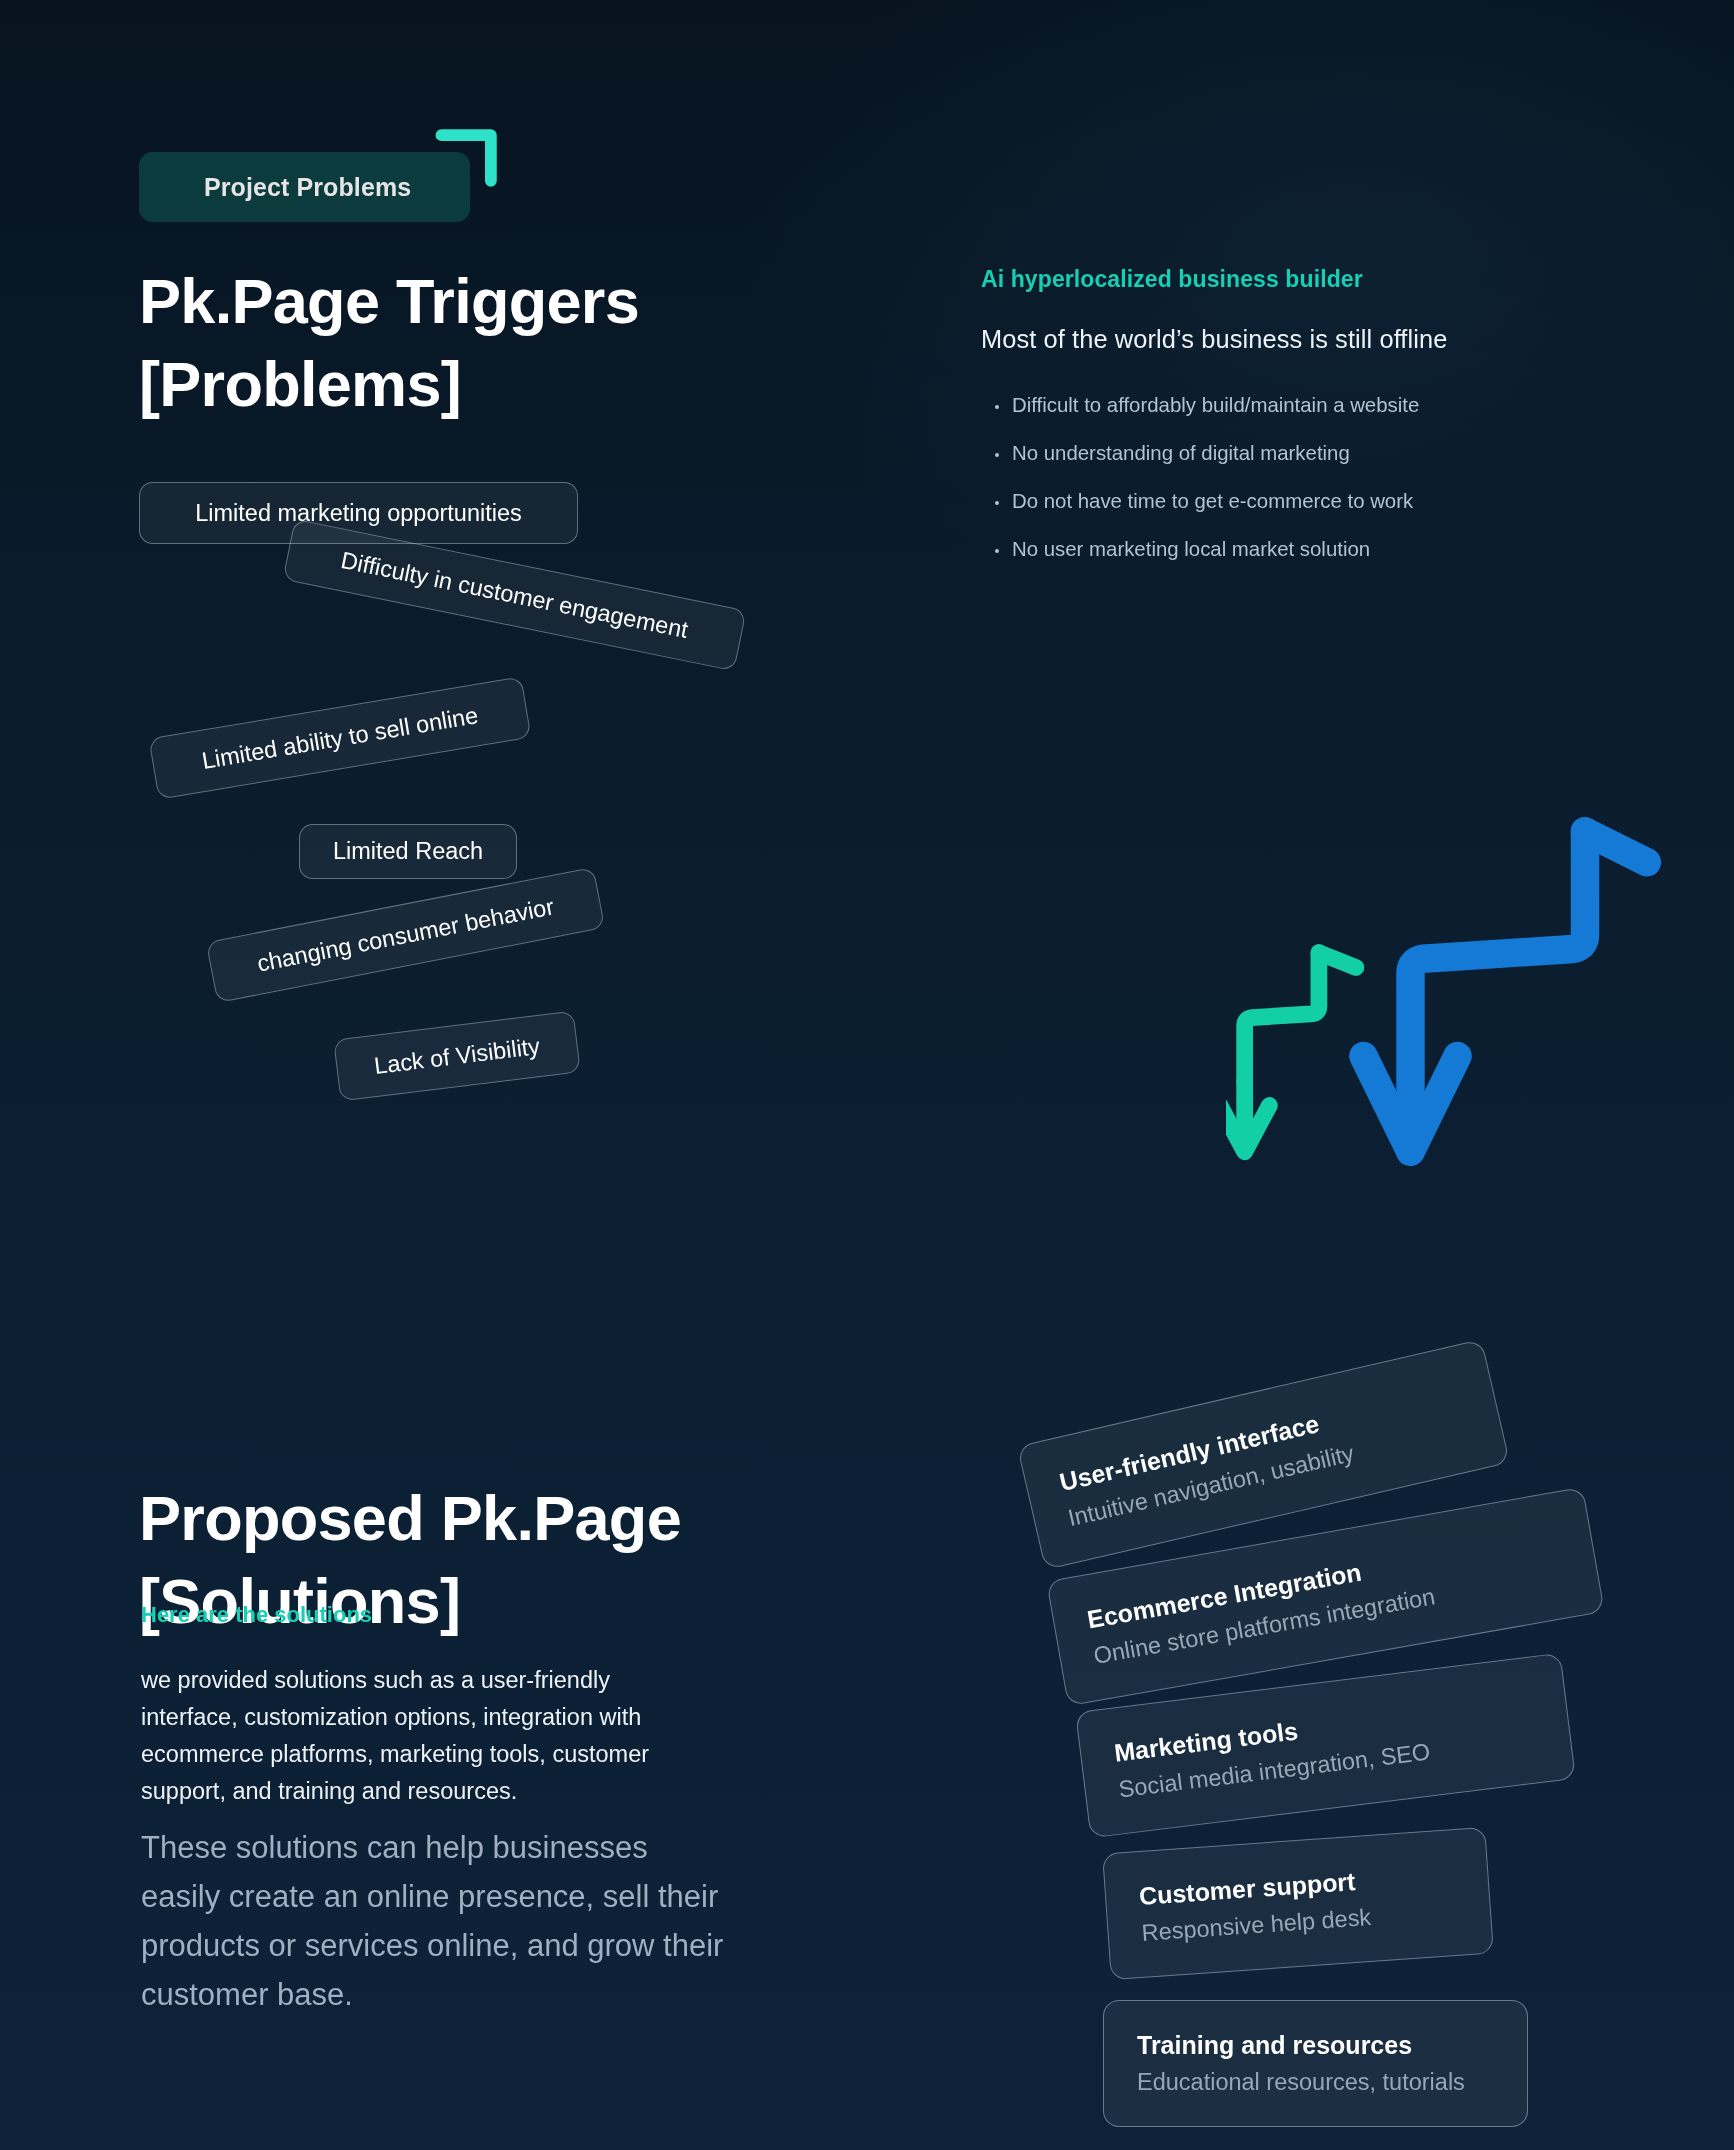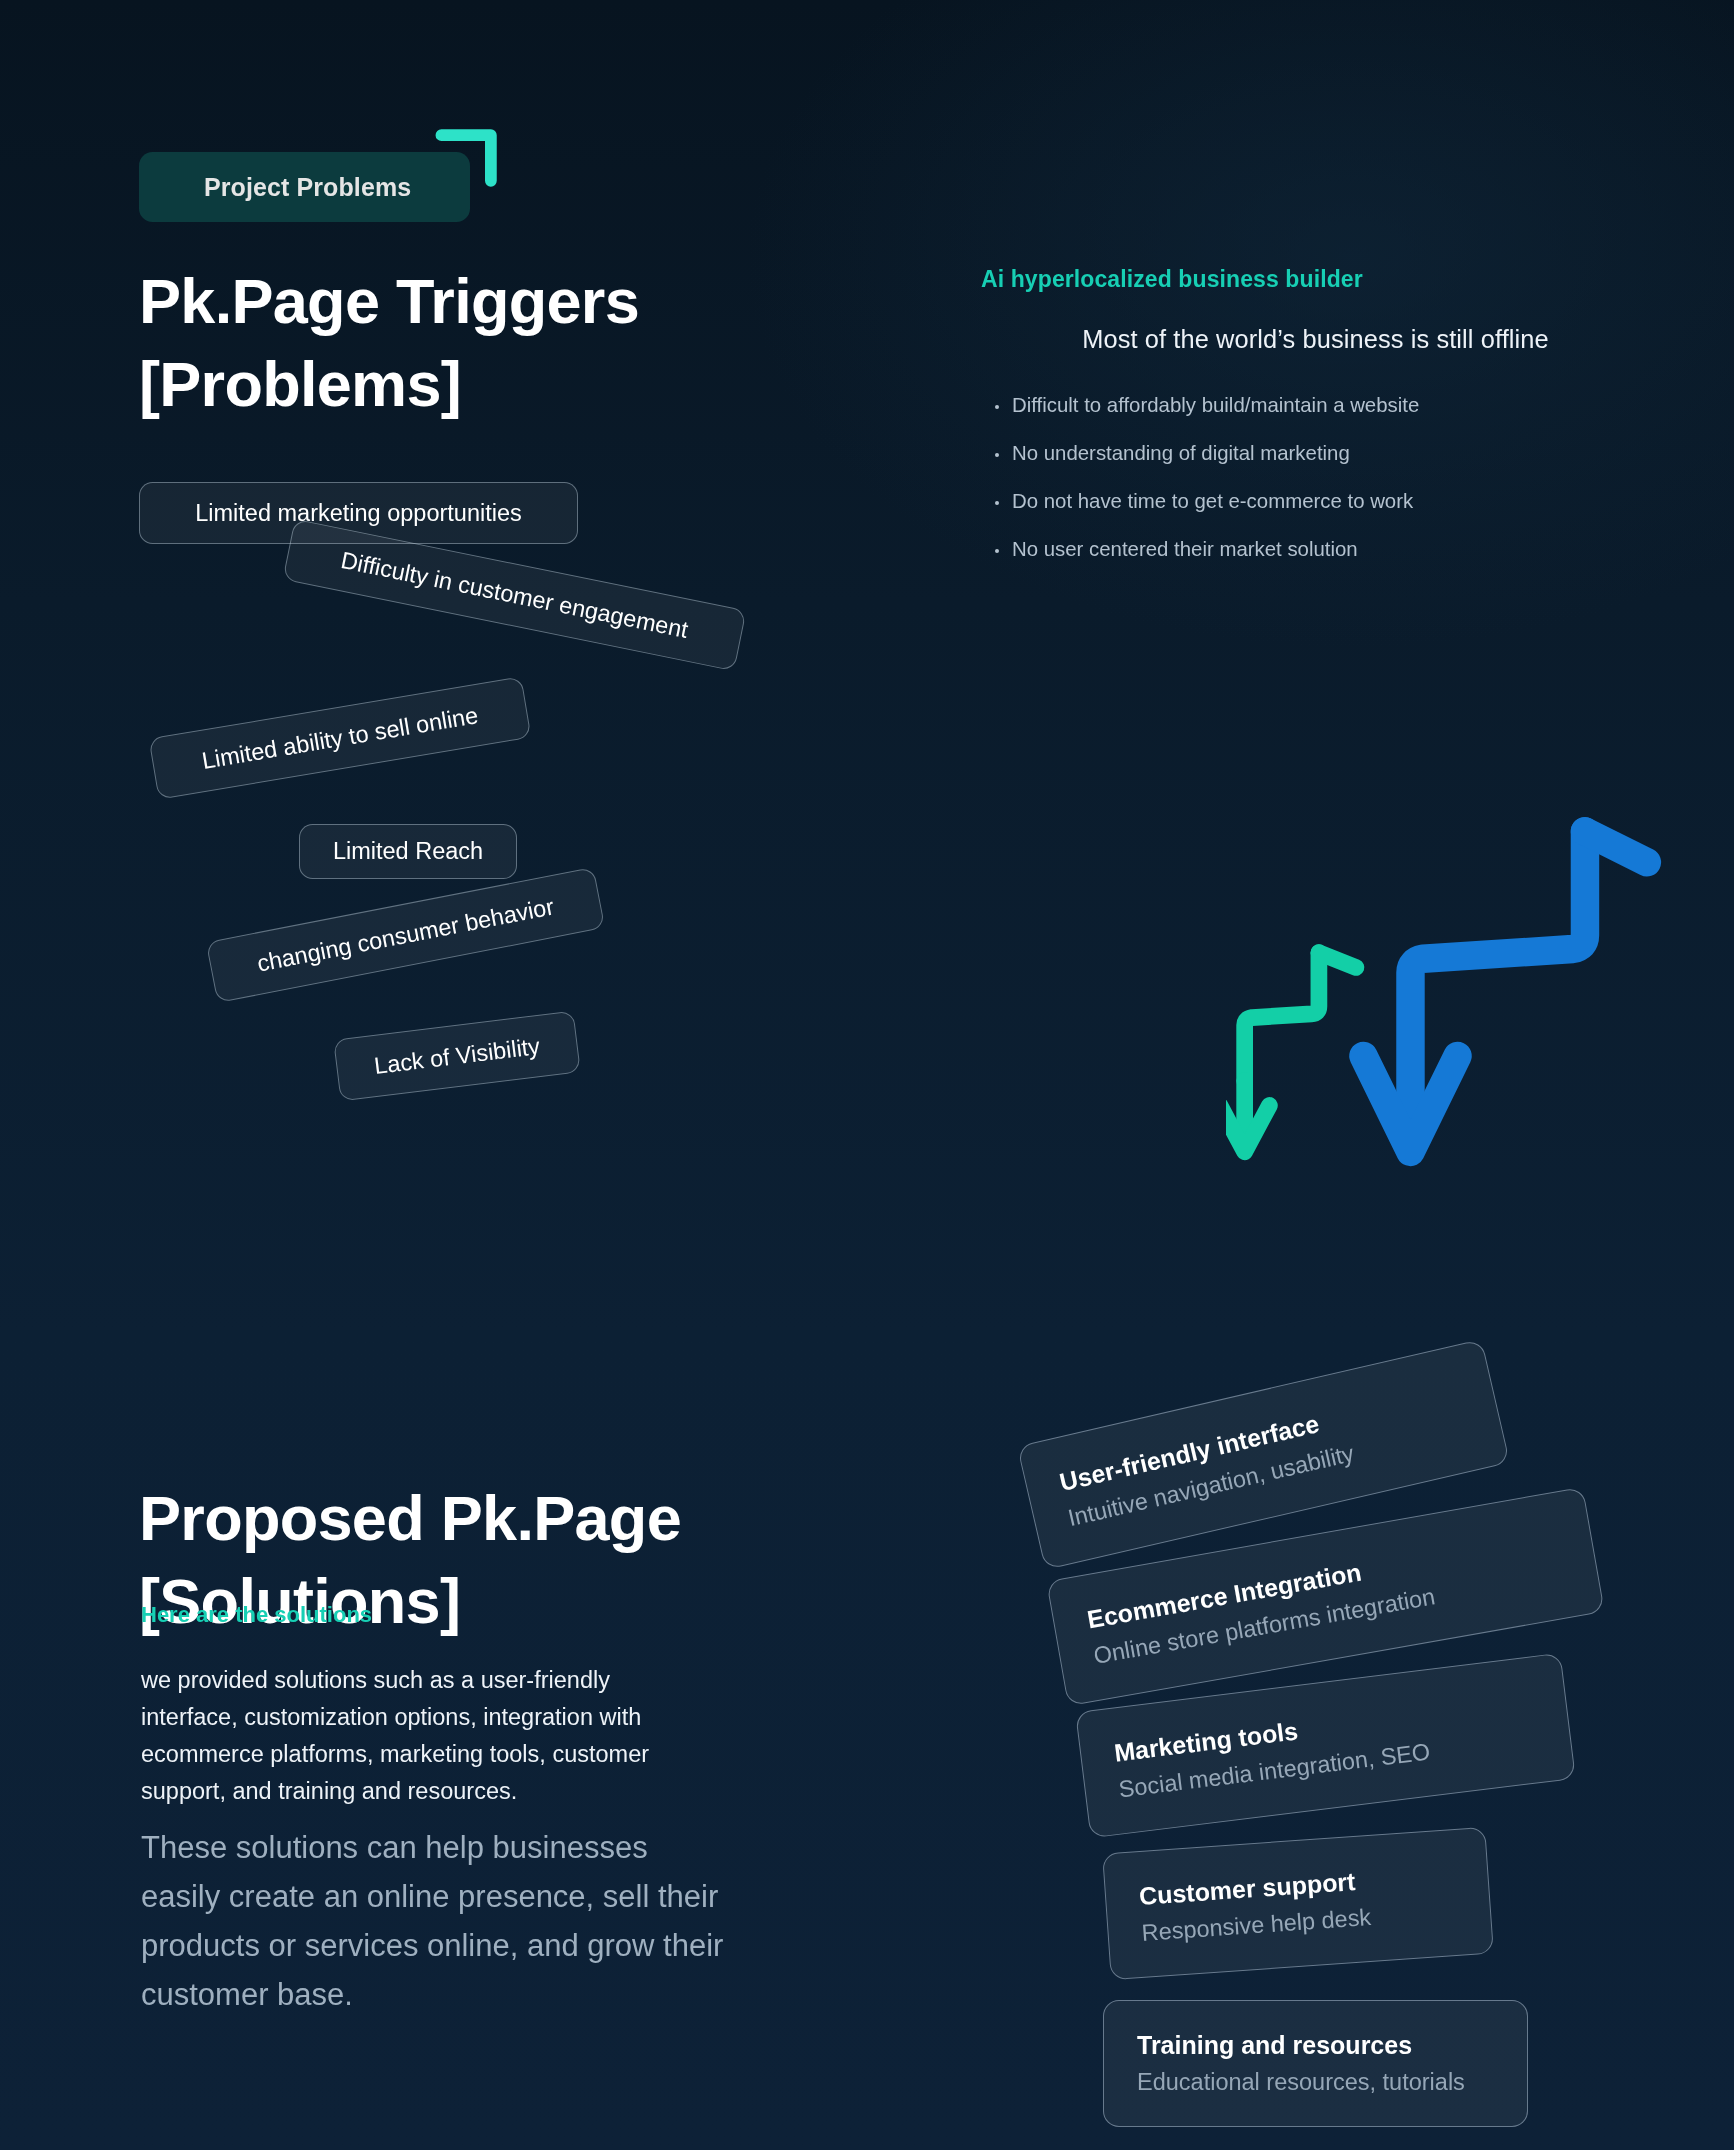--- a/index.html
+++ b/index.html
@@ -75,21 +75,20 @@
     font-size: 23px;
     font-weight: 700;
     letter-spacing: 0.1px;
   }
   .rcol-lead {
     margin-top: 32px;
     color: #eef3f8;
     font-size: 25.4px;
     font-weight: 400;
     letter-spacing: 0.1px;
-    text-align: center;
   }
   .rcol-list { margin-top: 40px; list-style: none; }
   .rcol-list li {
     position: relative;
     margin: 0 0 25px 31px;
     color: #b4c2cf;
     font-size: 20.4px;
     font-weight: 400;
   }
   .rcol-list li::before {
@@ -203,21 +202,21 @@
       <div class="chip" style="left:336px; top:1025px; width:242px; height:62px; transform:rotate(-7deg);">Lack of Visibility</div>
     </div>
 
     <div class="rcol">
       <div class="rcol-kicker">Ai hyperlocalized business builder</div>
       <div class="rcol-lead">Most of the world’s business is still offline</div>
       <ul class="rcol-list">
         <li>Difficult to affordably build/maintain a website</li>
         <li>No understanding of digital marketing</li>
         <li>Do not have time to get e-commerce to work</li>
-        <li>No user centered their market solution</li>
+        <li>No user marketing local market solution</li>
       </ul>
     </div>
 
     <svg class="arrows" viewBox="0 0 790 640">
       <g>
         <path d="M30 465 L30 375 Q30 365 42 363 L138 357 Q150 356 150 345 L150 258" fill="none" stroke="#13cfa7" stroke-width="27" stroke-linecap="round" stroke-linejoin="round"></path>
         <path d="M150 258 L210 282" fill="none" stroke="#13cfa7" stroke-width="27" stroke-linecap="round" stroke-linejoin="round"></path>
         <path d="M30 465 L30 570" fill="none" stroke="#13cfa7" stroke-width="27" stroke-linecap="round"></path>
         <path d="M-10 505 L30 580 L70 505" fill="none" stroke="#13cfa7" stroke-width="27" stroke-linecap="round" stroke-linejoin="round"></path>
       </g>

